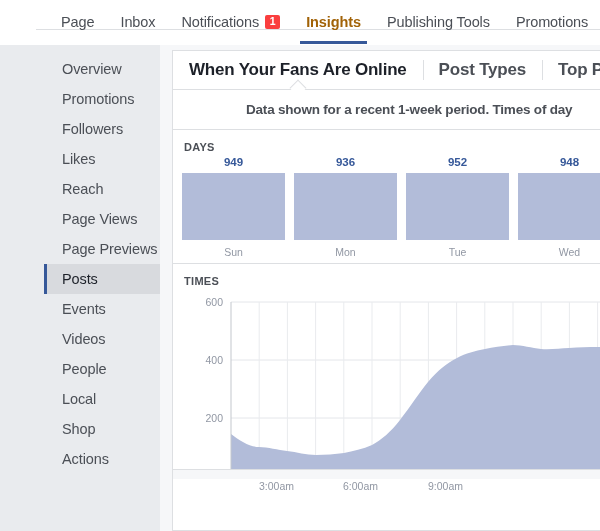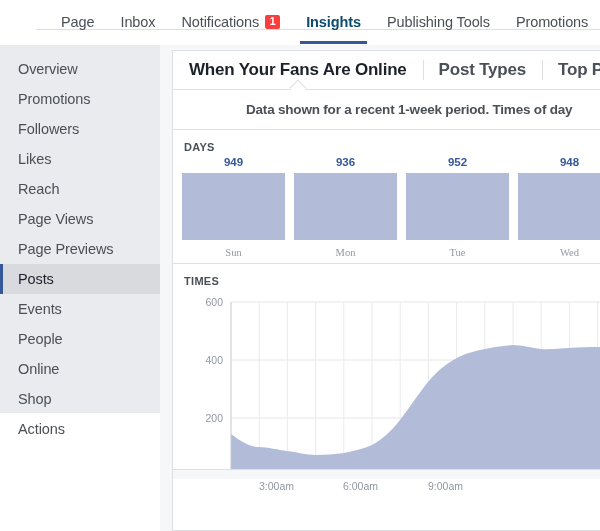--- a/index.html
+++ b/index.html
@@ -41,21 +41,21 @@
     height: 44px;
     display: flex;
     align-items: center;
     padding: 0 13px;
     font-size: 14.5px;
     color: #4b4f56;
     letter-spacing: -0.1px;
     box-sizing: border-box;
   }
   .navitem.active {
-    color: #0c4a6e;
+    color: #a16207;
     font-weight: bold;
   }
   .navitem.active::after {
     content: "";
     position: absolute;
     left: 7px; right: 7px;
     bottom: 0;
     height: 3px;
     background: #365899;
   }
@@ -81,24 +81,25 @@
     width: 600px;
     height: 486px;
     background: #ffffff;
   }
 
   
   .sidebar {
     position: absolute;
     top: 0; left: 0;
     width: 160px;
-    height: 368px;
+    height: 486px;
     background: #e9ebee;
     padding-top: 9px;
     box-sizing: border-box;
+    padding-left: 44px;
   }
   .sideitem {
     position: relative;
     height: 30px;
     display: flex;
     align-items: center;
     padding-left: 18px;
     font-size: 14.5px;
     color: #4b4f56;
     letter-spacing: -0.1px;
@@ -244,21 +245,20 @@
     height: 67px;
     background: #b2bcd9;
   }
   .barlabel {
     position: absolute;
     bottom: -2px;
     left: 0; right: 0;
     text-align: center;
     font-size: 10.5px;
     color: #9197a3;
-    font-family: Liberation Serif, serif;
   }
 
   
   .times-wrap {
     position: relative;
     height: 215px;
   }
   .chart {
     position: absolute;
     top: 26px; left: 0;
@@ -336,24 +336,27 @@
       <div class="sideitem">
         <span>Page Previews</span>
       </div>
       <div class="sideitem active">
         <span>Posts</span>
       </div>
       <div class="sideitem">
         <span>Events</span>
       </div>
       <div class="sideitem">
+        <span>Videos</span>
+      </div>
+      <div class="sideitem">
         <span>People</span>
       </div>
       <div class="sideitem">
-        <span>Online</span>
+        <span>Local</span>
       </div>
       <div class="sideitem">
         <span>Shop</span>
       </div>
       <div class="sideitem">
         <span>Actions</span>
       </div>
     </div>
 
     <div class="content">

